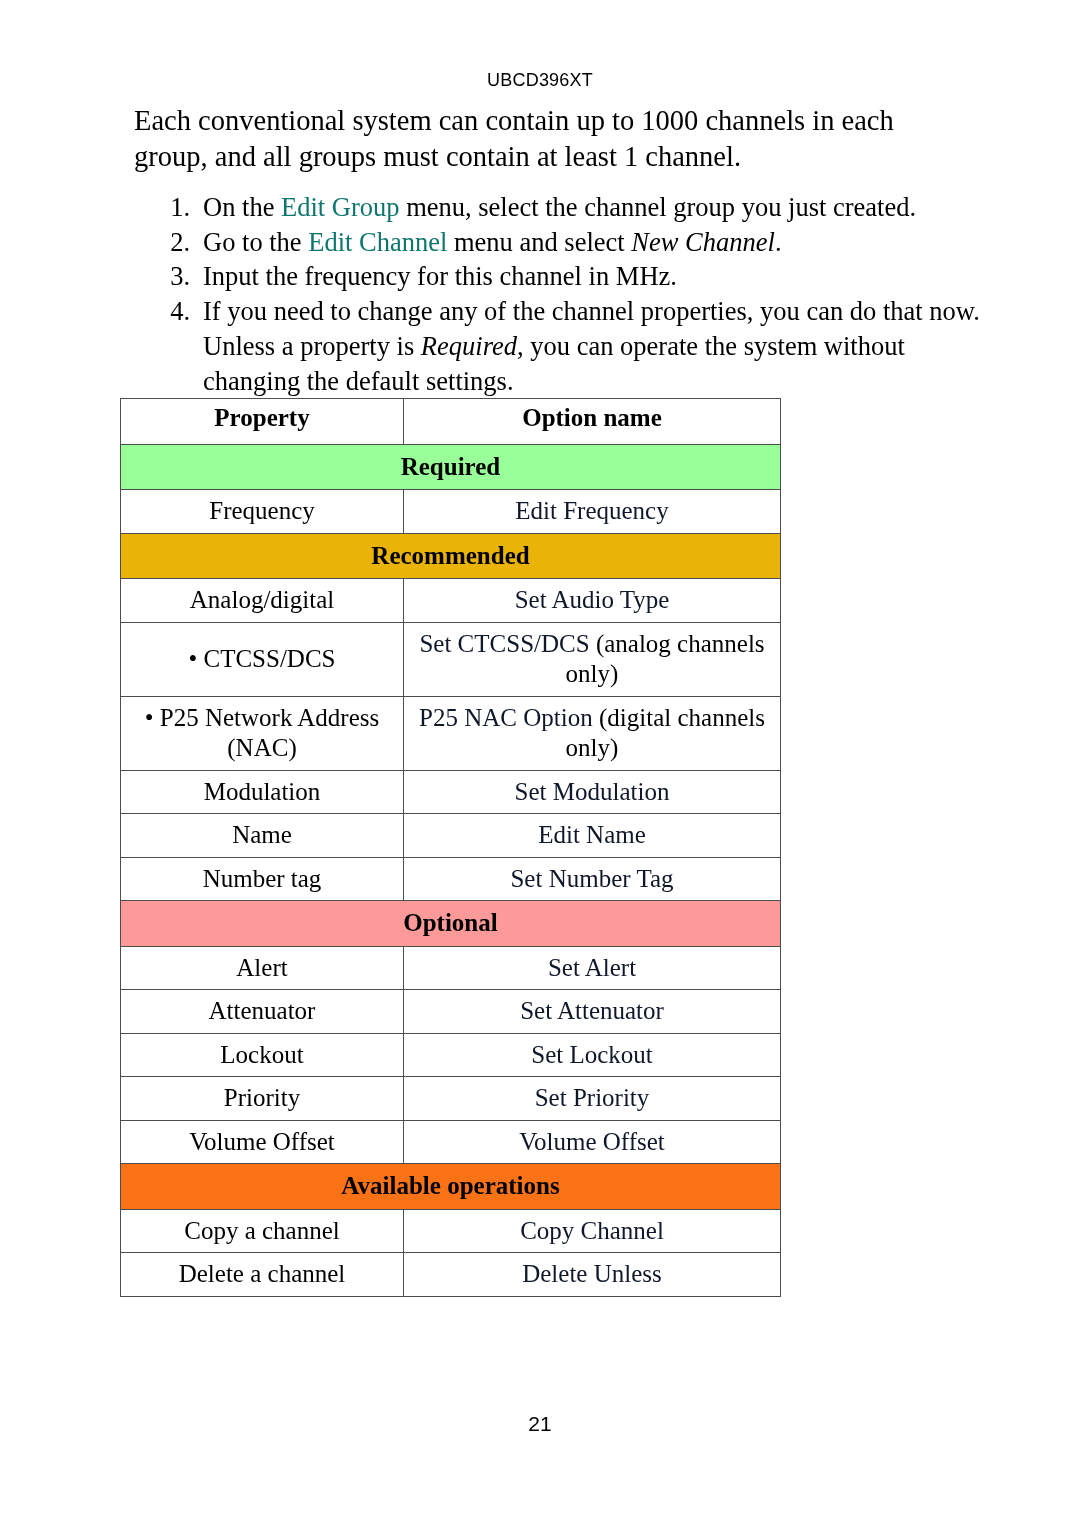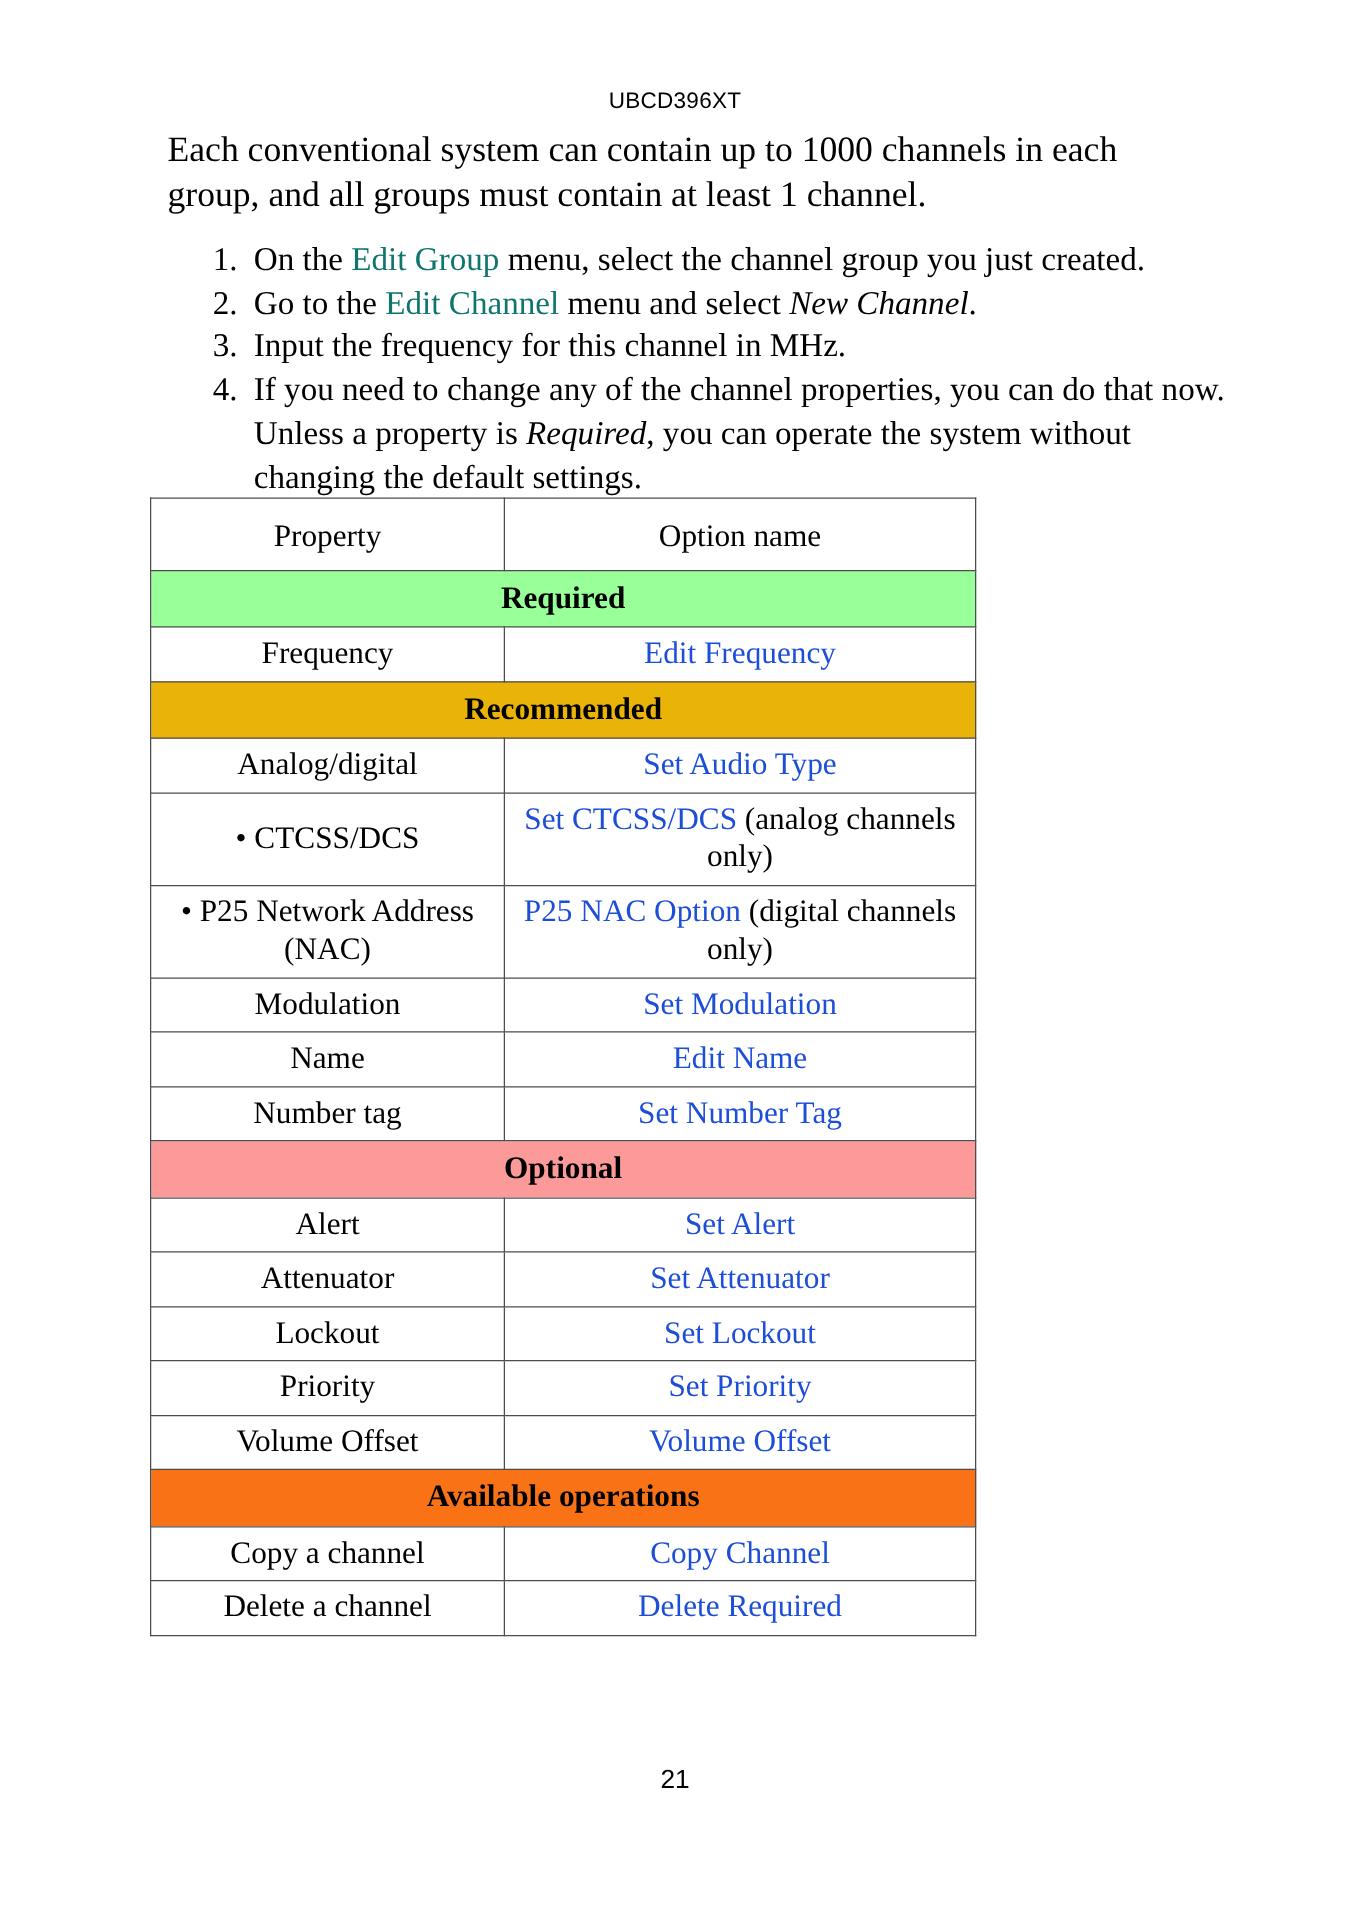--- a/index.html
+++ b/index.html
@@ -83,37 +83,37 @@
     padding: 6px 8px;
     text-align: center;
     vertical-align: middle;
     line-height: 1.22;
     background: #ffffff;
   }
   .col-prop { width: 266px; }
   .col-opt  { width: 360px; }
 
   .hdr td {
-    font-weight: normal;
+    font-weight: bold;
     font-size: 25px;
-    padding-top: 16px;
+    padding-top: 4px;
     padding-bottom: 10px;
   }
   .band td {
     font-weight: bold;
     font-size: 25px;
     padding-top: 7px;
     padding-bottom: 7px;
   }
   .band-required td    { background: #99ff99; }
   .band-recommended td { background: #fad4b4; }
   .band-optional td    { background: #fc9a9a; }
   .band-operations td  { background: #9966ff; }
 
-  .opt-link { color: #1d4ed8; text-align: right; }
+  .opt-link { color: #0f172a; text-align: right; }
   .opt-note { color: #000000; }
 
   
   .page-number {
     position: absolute;
     top: 1412px;
     left: 0;
     width: 1080px;
     text-align: center;
     font-family: "Liberation Sans", sans-serif;
@@ -212,18 +212,18 @@
       </tr>
       <tr class="band band-operations">
         <td colspan="2" style="background: #f97316;">Available operations</td>
       </tr>
       <tr>
         <td class="col-prop">Copy a channel</td>
         <td class="col-opt"><span class="opt-link">Copy Channel</span></td>
       </tr>
       <tr>
         <td class="col-prop">Delete a channel</td>
-        <td class="col-opt"><span class="opt-link">Delete Required</span></td>
+        <td class="col-opt"><span class="opt-link">Delete Unless</span></td>
       </tr>
     </tbody>
 </table>
 
 <div class="page-number">21</div>
 
 </body></html>

